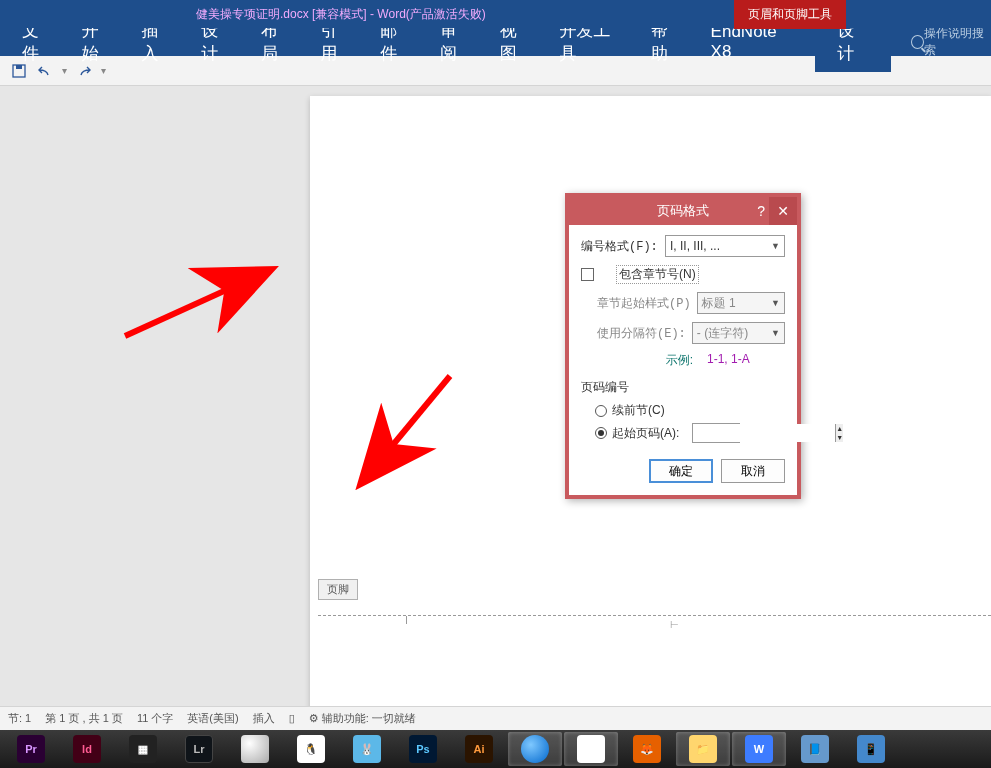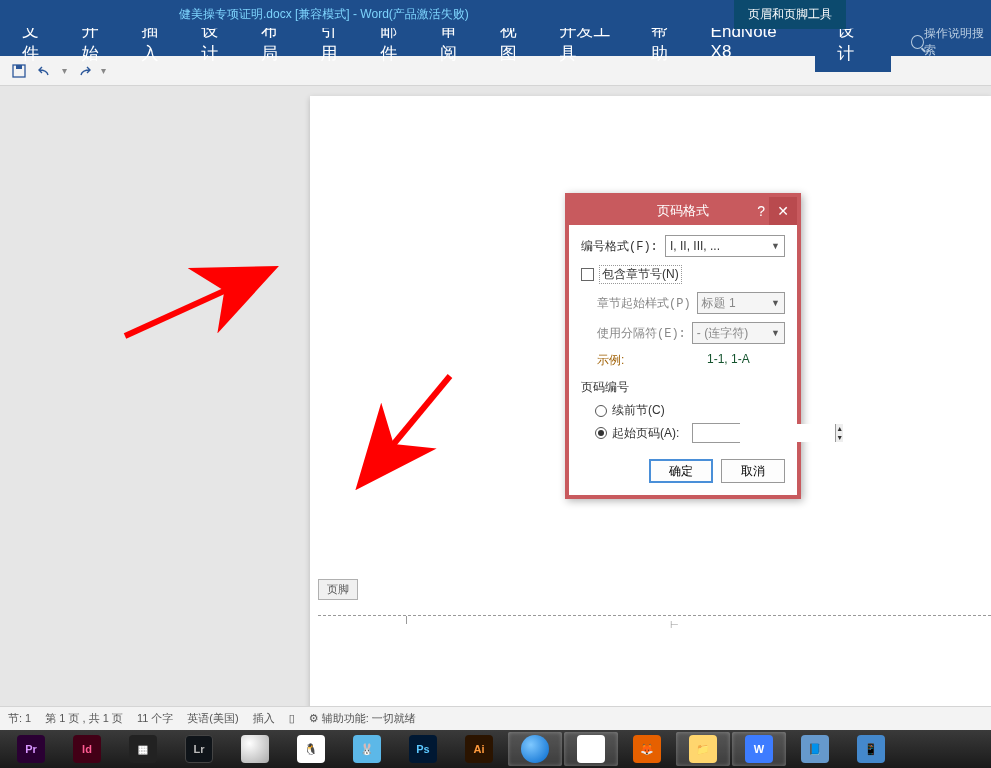--- a/index.html
+++ b/index.html
@@ -1,20 +1,20 @@
 <!DOCTYPE html>
 <html><head>
 <meta charset="utf-8">
 <style>
 * { margin: 0; padding: 0; box-sizing: border-box; font-family: "Microsoft YaHei", "Segoe UI", sans-serif; }
 body { width: 991px; height: 768px; overflow: hidden; background: #e6e6e6; position: relative; }
 
 .titlebar { height: 28px; background: #1e4e8c; display: flex; align-items: center; position: relative; }
-.title-text { color: #7dd3fc; font-size: 12px; position: absolute; left: 179px; }
-.context-tab { position: absolute; right: 145px; top: 0; background: #0c4a6e; color: #fff; font-size: 12px; padding: 6px 14px; }
+.title-text { color: #f0abfc; font-size: 12px; position: absolute; left: 196px; }
+.context-tab { position: absolute; right: 145px; top: 0; background: #b91c1c; color: #fff; font-size: 12px; padding: 6px 14px; }
 
 .ribbon-tabs { height: 28px; background: #1e4e8c; display: flex; align-items: center; padding-left: 8px; }
 .ribbon-tab { color: #fff; font-size: 17px; padding: 7px 14px; cursor: pointer; }
 .ribbon-tab.design { background: #1e4e8c; padding: 7px 22px; margin-left: 5px; }
 .tell-me { color: #b8cce0; font-size: 12px; margin-left: 20px; display: flex; align-items: center; }
 .tell-me-icon { width: 14px; height: 14px; border: 1.5px solid #b8cce0; border-radius: 50%; position: relative; }
 .tell-me-icon::after { content: ""; position: absolute; width: 5px; height: 1.5px; background: #b8cce0; bottom: -2px; right: -3px; transform: rotate(45deg); }
 
 .qat { height: 30px; background: #f3f3f3; border-bottom: 1px solid #d4d4d4; display: flex; align-items: center; padding-left: 10px; gap: 8px; }
 .qat-btn { width: 18px; height: 18px; display: flex; align-items: center; justify-content: center; cursor: pointer; color: #2b579a; }
@@ -32,27 +32,27 @@
 .dialog-titlebar { height: 28px; background: #c85a5e; display: flex; align-items: center; justify-content: center; position: relative; color: #fff; }
 .dialog-title { font-size: 13px; }
 .dialog-help { position: absolute; right: 32px; font-size: 14px; cursor: pointer; }
 .dialog-close { position: absolute; right: 0; top: 0; width: 28px; height: 28px; background: #b94a4e; display: flex; align-items: center; justify-content: center; cursor: pointer; font-size: 14px; }
 .dialog-body { padding: 10px 12px 12px 12px; font-size: 12px; color: #333; }
 .dialog-row { display: flex; align-items: center; margin-bottom: 8px; gap: 6px; }
 .dialog-label { min-width: 78px; font-family: Liberation Mono, monospace; }
 .dialog-select { flex: 1; height: 22px; border: 1px solid #999; padding: 0 4px; font-size: 12px; background: #fff; display: flex; align-items: center; justify-content: space-between; }
 .dialog-select.disabled { color: #888; background: #f5f5f5; }
 .select-arrow { font-size: 9px; color: #555; }
-.checkbox-row { margin: 6px 0 8px 0; display: flex; align-items: center; gap: 5px; }
+.checkbox-row { margin: 6px 0 8px 0; display: flex; align-items: center; gap: 22px; }
 .checkbox { width: 13px; height: 13px; border: 1px solid #666; background: #fff; }
 .chapter-label { border: 1px dotted #999; padding: 0 2px; }
 .indent-block { margin-left: 16px; }
 .example-row { display: flex; margin: 4px 0 10px 0; }
-.example-label { min-width: 96px; color: #a16207; }
-.example-val { margin-left: 14px; color: #14532d; }
+.example-label { min-width: 96px; color: #0f766e; text-align: right; }
+.example-val { margin-left: 14px; color: #a21caf; }
 .section-title { margin: 6px 0 6px 0; }
 .radio-row { display: flex; align-items: center; gap: 5px; margin: 4px 0 4px 14px; }
 .radio { width: 12px; height: 12px; border: 1px solid #555; border-radius: 50%; display: flex; align-items: center; justify-content: center; }
 .radio.checked::after { content: ""; width: 6px; height: 6px; background: #333; border-radius: 50%; }
 .spinner { width: 48px; height: 20px; border: 1px solid #999; margin-left: 8px; display: flex; }
 .spinner-input { flex: 1; border: none; text-align: center; font-size: 11px; }
 .spinner-btns { width: 14px; display: flex; flex-direction: column; border-left: 1px solid #999; }
 .spinner-btn { flex: 1; font-size: 7px; display: flex; align-items: center; justify-content: center; background: #eee; cursor: pointer; }
 .dialog-buttons { display: flex; justify-content: flex-end; gap: 8px; margin-top: 16px; }
 .dialog-btn { width: 64px; height: 24px; border: 1px solid #999; background: #fdfdfd; font-size: 12px; cursor: pointer; }

